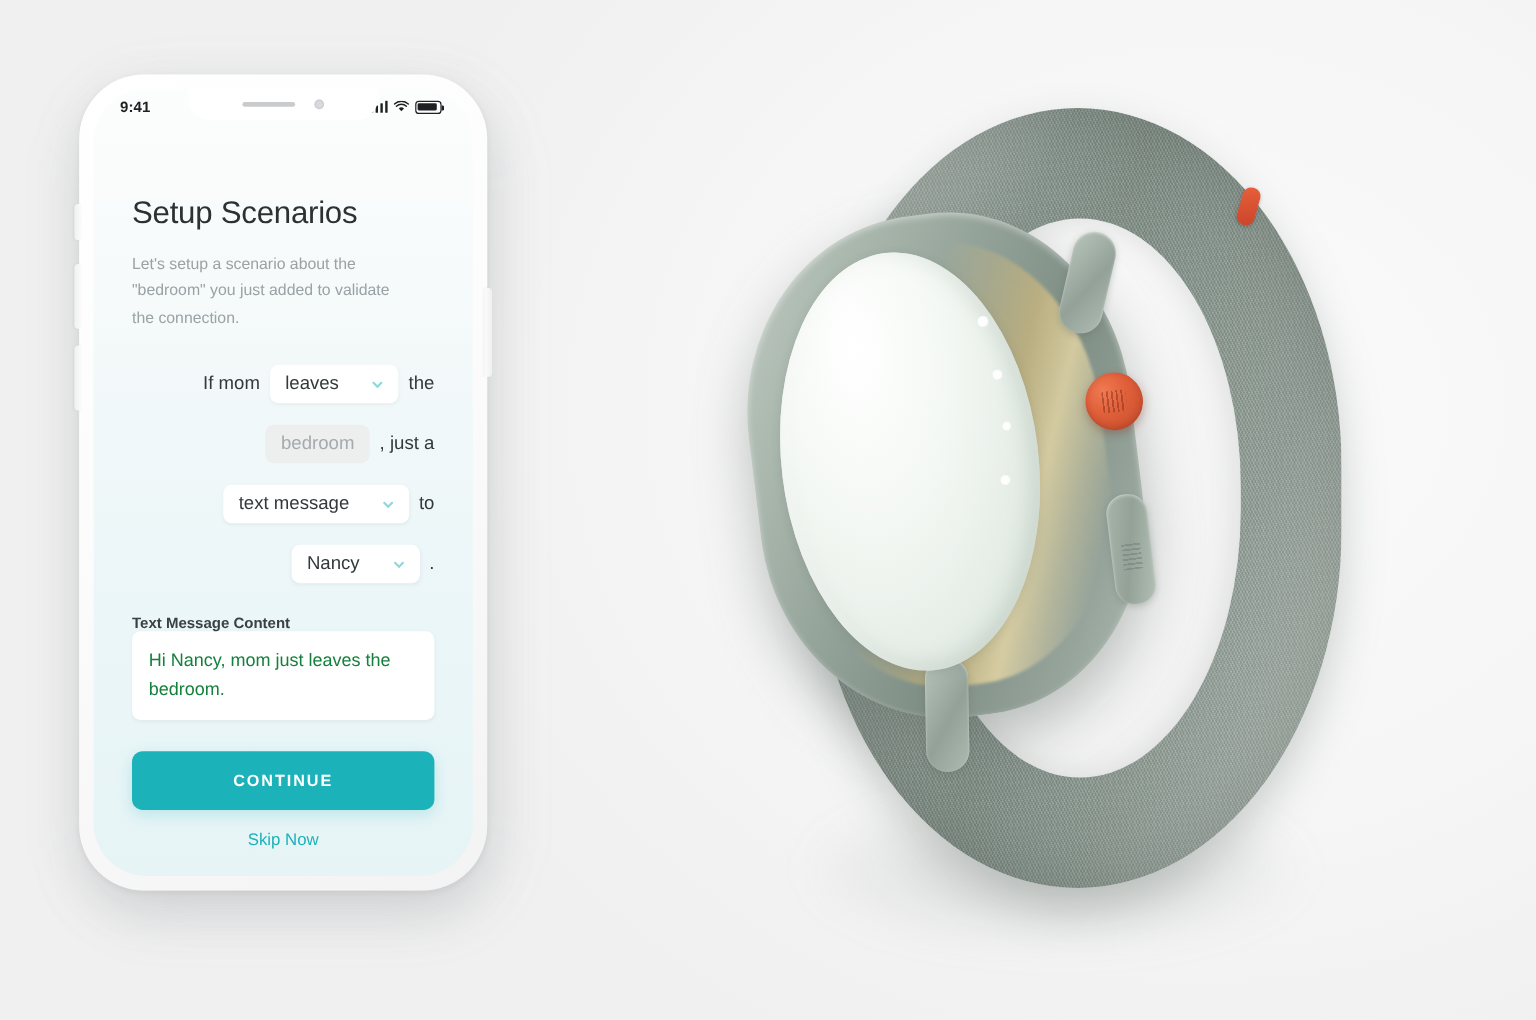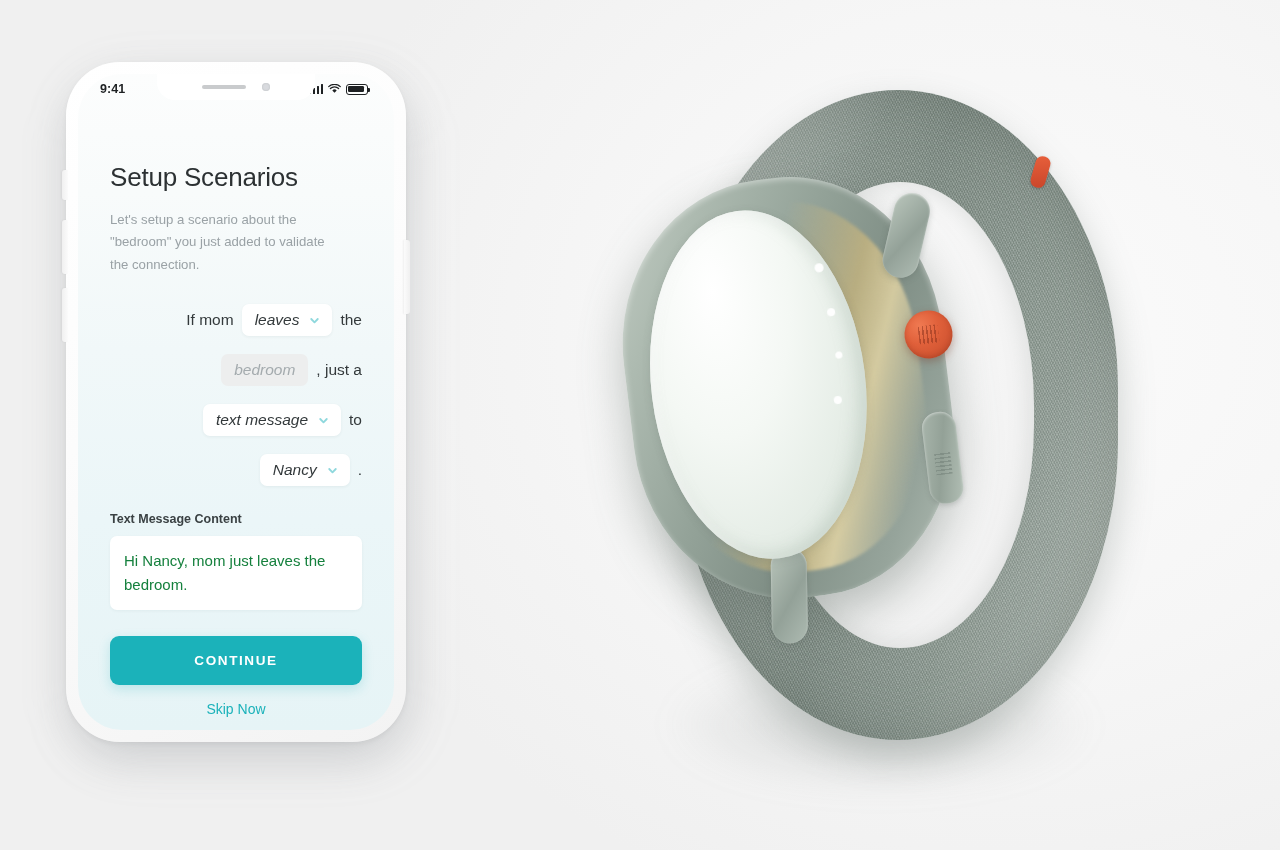--- a/index.html
+++ b/index.html
@@ -184,48 +184,46 @@
   .sent-word {
     font-size: 15.5px;
     color: #33393b;
     white-space: nowrap;
   }
   .sent-break { flex-basis: 100%; height: 0; }
 
   .pill {
     display: inline-flex;
     align-items: center;
-    gap: 9px;
+    gap: 26px;
     background: #ffffff;
     border-radius: 7px;
     padding: 7px 11px 7px 13px;
     box-shadow: 0 1px 3px rgba(60,80,90,0.07);
     font-size: 15.5px;
     color: #33393b;
     white-space: nowrap;
     cursor: pointer;
-    font-style: italic;
   }
   .pill.disabled {
     background: #edeeee;
     color: #a4abae;
     box-shadow: none;
     padding: 7px 13px;
     cursor: default;
   }
   .chev {
     width: 13px; height: 13px; flex-shrink: 0;
   }
 
   
   .field-label {
     font-size: 12.5px;
     font-weight: bold;
     color: #3a4143;
-    margin-bottom: 10px;
   }
   .textarea-box {
     background: #ffffff;
     border-radius: 7px;
     padding: 13px 14px;
     min-height: 60px;
     box-shadow: 0 1px 3px rgba(60,80,90,0.06);
     margin-bottom: 26px;
     cursor: text;
   }

